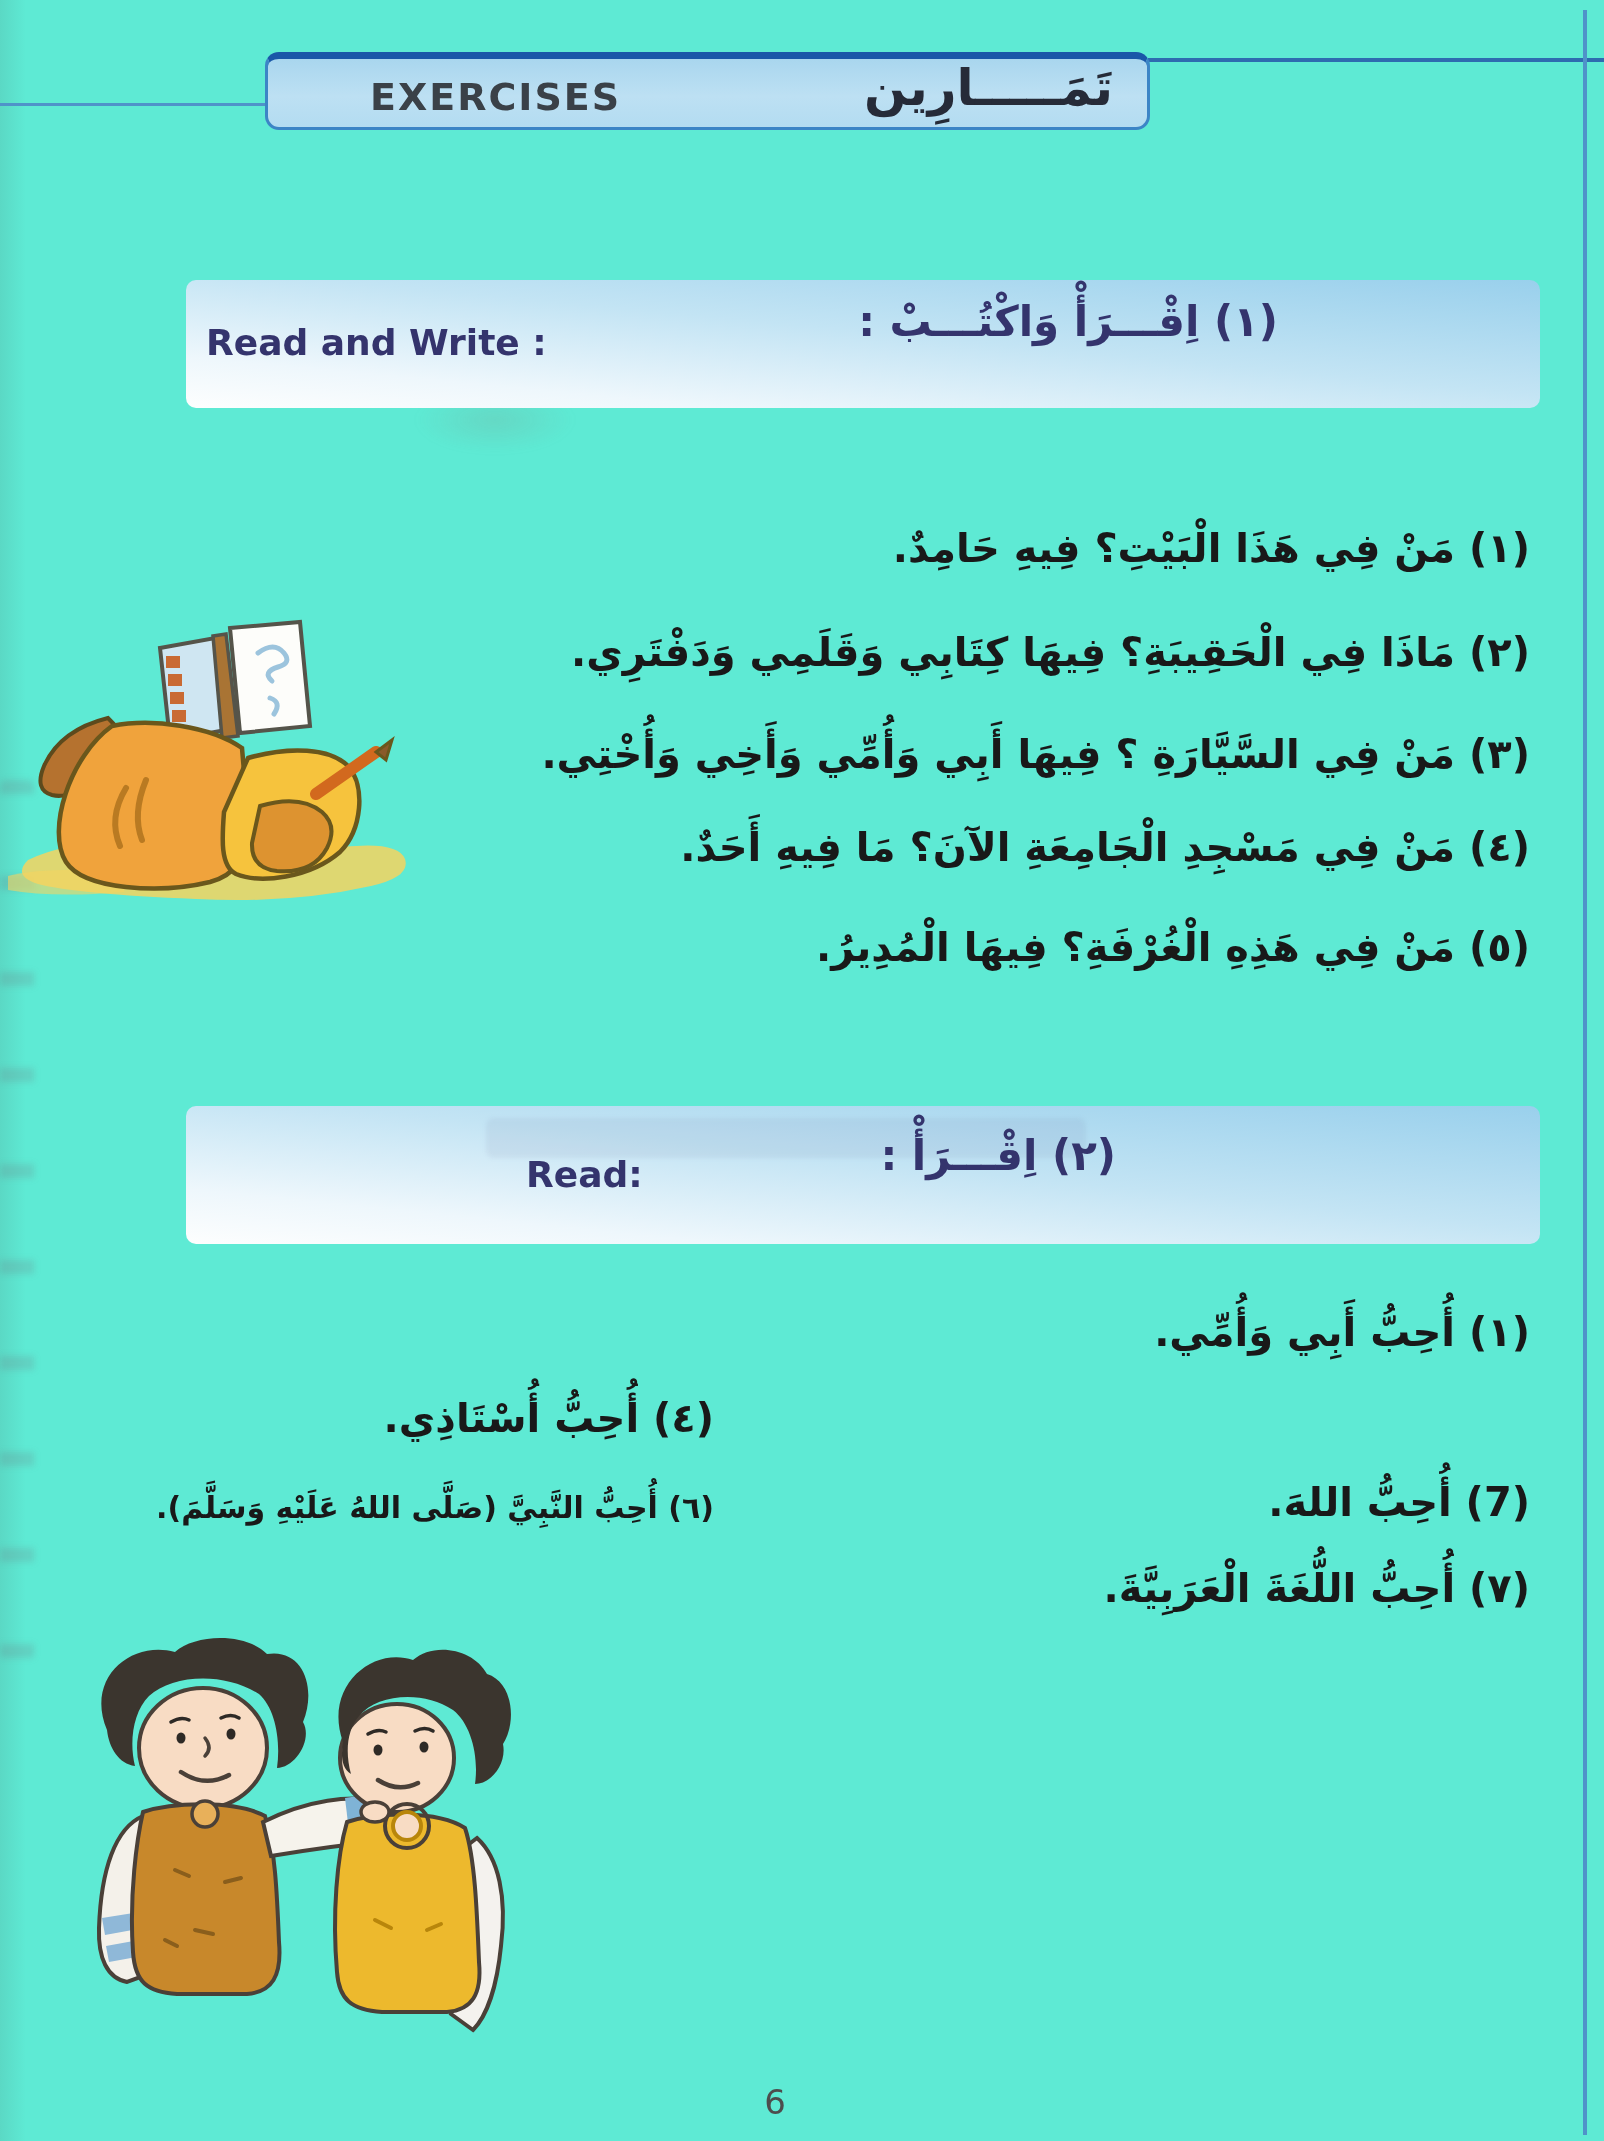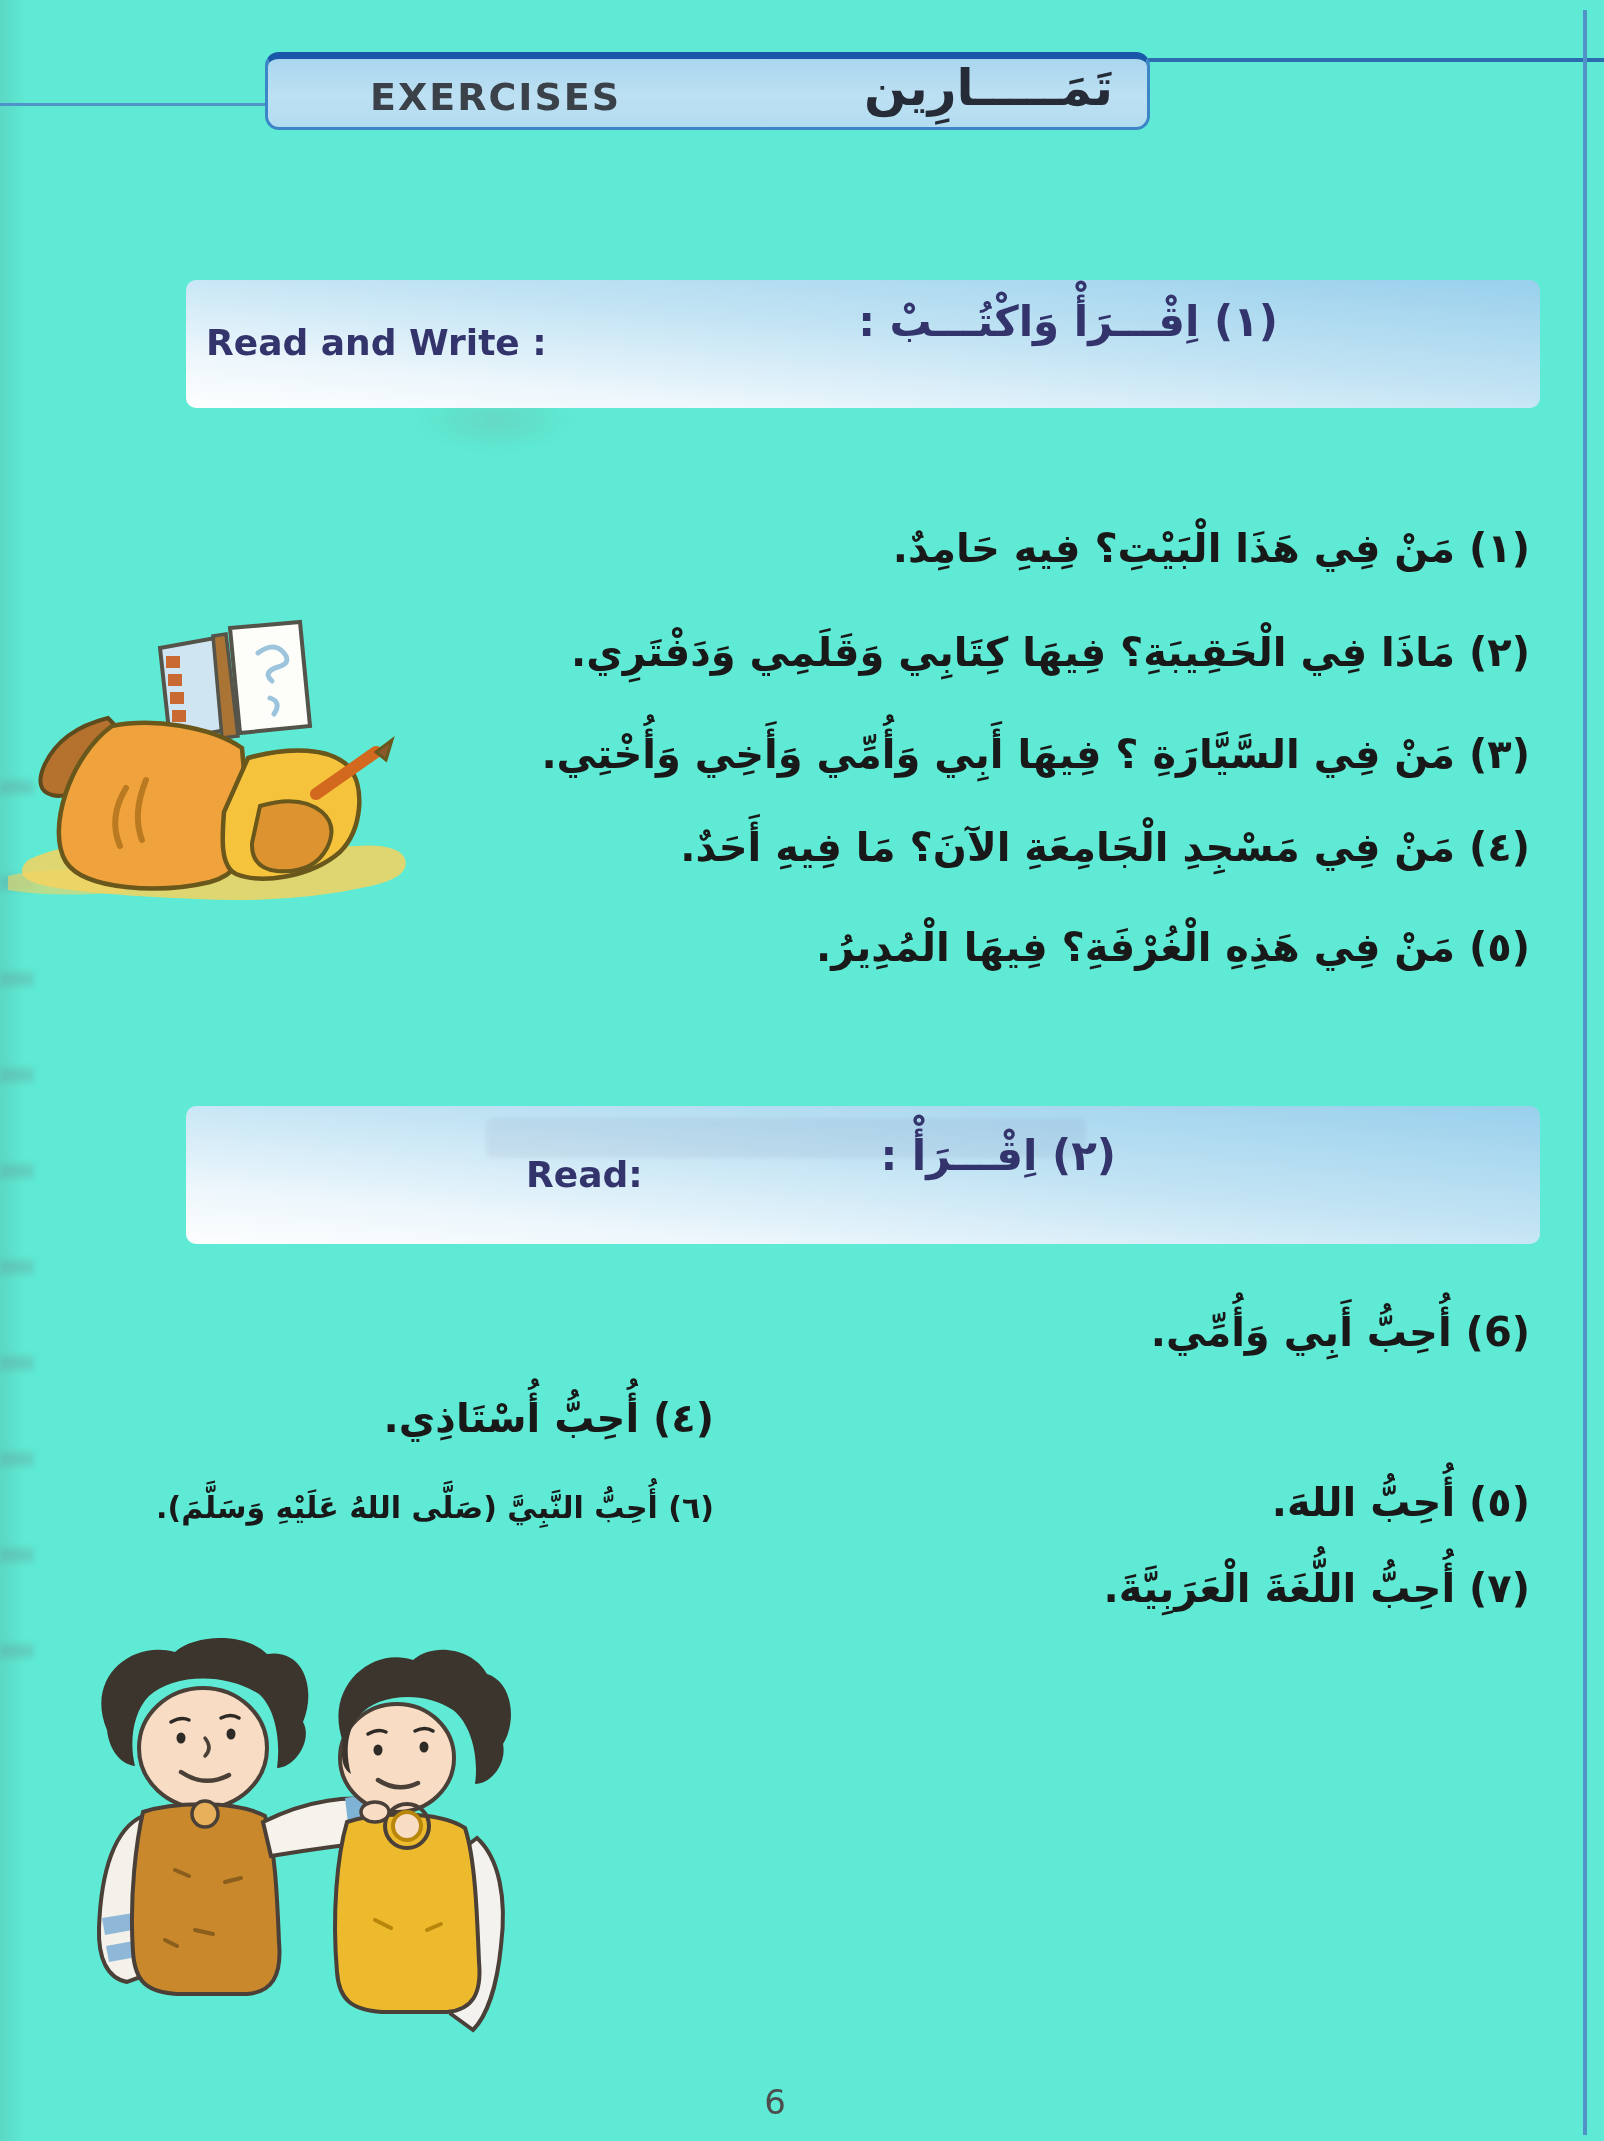--- a/index.html
+++ b/index.html
@@ -148,22 +148,22 @@
     <path d="M308 196 L368 154" stroke="#d2691e" stroke-width="12" stroke-linecap="round"></path>
     <path d="M368 154 L384 142 L378 162 Z" fill="#8a5a2a" stroke="#6a571c" stroke-width="3"></path>
   </svg>
 
   <div class="bar bar2">
     <div class="bar-ghost"></div>
     <span class="bar-en">Read:</span>
     <span class="bar-ar">(٢) اِقْـــرَأْ :</span>
   </div>
 
-  <div class="ar-line s2-right" style="top:1300px">(6) أُحِبُّ أَبِي وَأُمِّي.</div>
-  <div class="ar-line s2-right" style="top:1470px">(٥) أُحِبُّ اللهَ.</div>
+  <div class="ar-line s2-right" style="top:1300px">(١) أُحِبُّ أَبِي وَأُمِّي.</div>
+  <div class="ar-line s2-right" style="top:1470px">(7) أُحِبُّ اللهَ.</div>
   <div class="ar-line s2-right" style="top:1556px">(٧) أُحِبُّ اللُّغَةَ الْعَرَبِيَّةَ.</div>
 
   <div class="ar-line s2-left" style="top:1386px">(٤) أُحِبُّ أُسْتَاذِي.</div>
   <div class="ar-line s2-left ar-small" style="top:1484px">(٦) أُحِبُّ النَّبِيَّ (صَلَّى اللهُ عَلَيْهِ وَسَلَّمَ).</div>
 
   <svg class="illu" style="left:45px;top:1630px" width="490" height="440" viewBox="0 0 490 440">
 
     <ellipse cx="158" cy="118" rx="64" ry="60" fill="#f8dcc4" stroke="#4a4038" stroke-width="4"></ellipse>
     <path d="M62 100 C 40 48, 86 10, 130 22 C 150 4, 200 2, 222 24 C 258 18, 272 58, 258 92 C 268 110, 250 138, 232 138 C 236 110, 230 78, 214 64 C 180 42, 128 44, 104 66 C 88 82, 84 112, 90 136 C 74 134, 64 118, 62 100 Z" fill="#3b352e"></path>
     <ellipse cx="136" cy="108" rx="4.5" ry="5.5" fill="#2e2a26"></ellipse>

